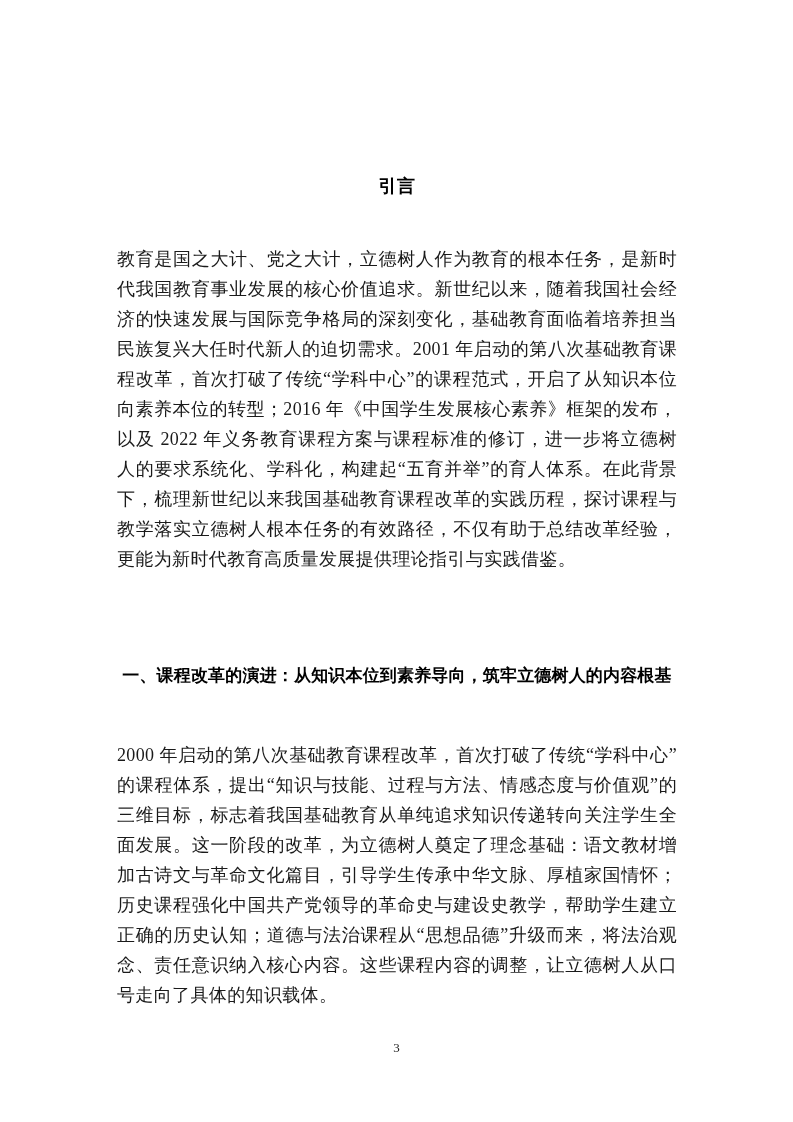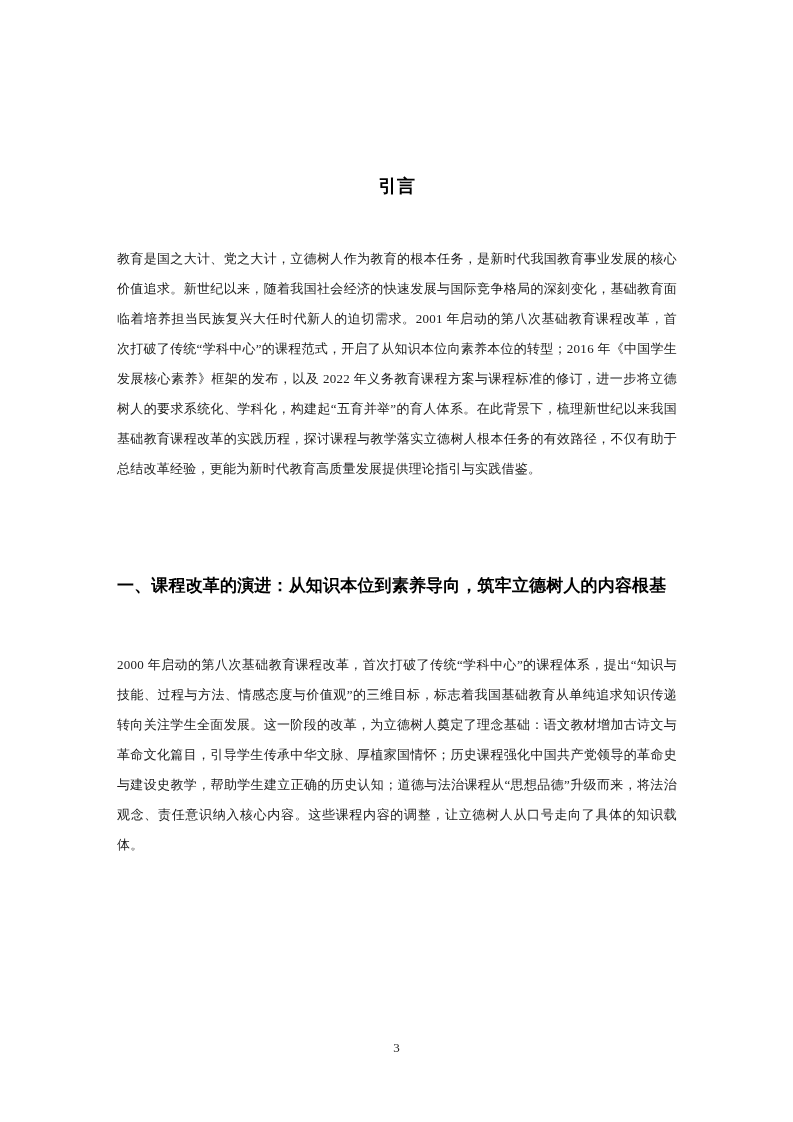--- a/index.html
+++ b/index.html
@@ -34,41 +34,41 @@
     font-size: 18px;
     line-height: 28px;
     text-align: center;
     color: #000000;
     margin: 0;
     padding-top: 172px;
     letter-spacing: 0.5px;
   }
   .para {
     font-family: "Liberation Serif", "DejaVu Serif", serif;
-    font-size: 13px;
+    font-size: 18px;
     line-height: 30px;
     text-align: justify;
     text-justify: inter-ideograph;
     color: #1a1a1a;
     margin: 0;
     letter-spacing: 0.02em;
     word-break: break-all;
   }
   .para-intro {
     margin-top: 44px;
   }
   .section-heading {
     font-family: Liberation Serif, serif;
     font-weight: bold;
     font-size: 17px;
     line-height: 38px;
     color: #000000;
     margin: 0;
     padding-top: 83px;
-    text-align: left;
+    text-align: center;
     letter-spacing: 0.01em;
     word-break: break-all;
   }
   .para-body {
     margin-top: 45px;
   }
   .page-number {
     position: absolute;
     left: 0;
     right: 0;

